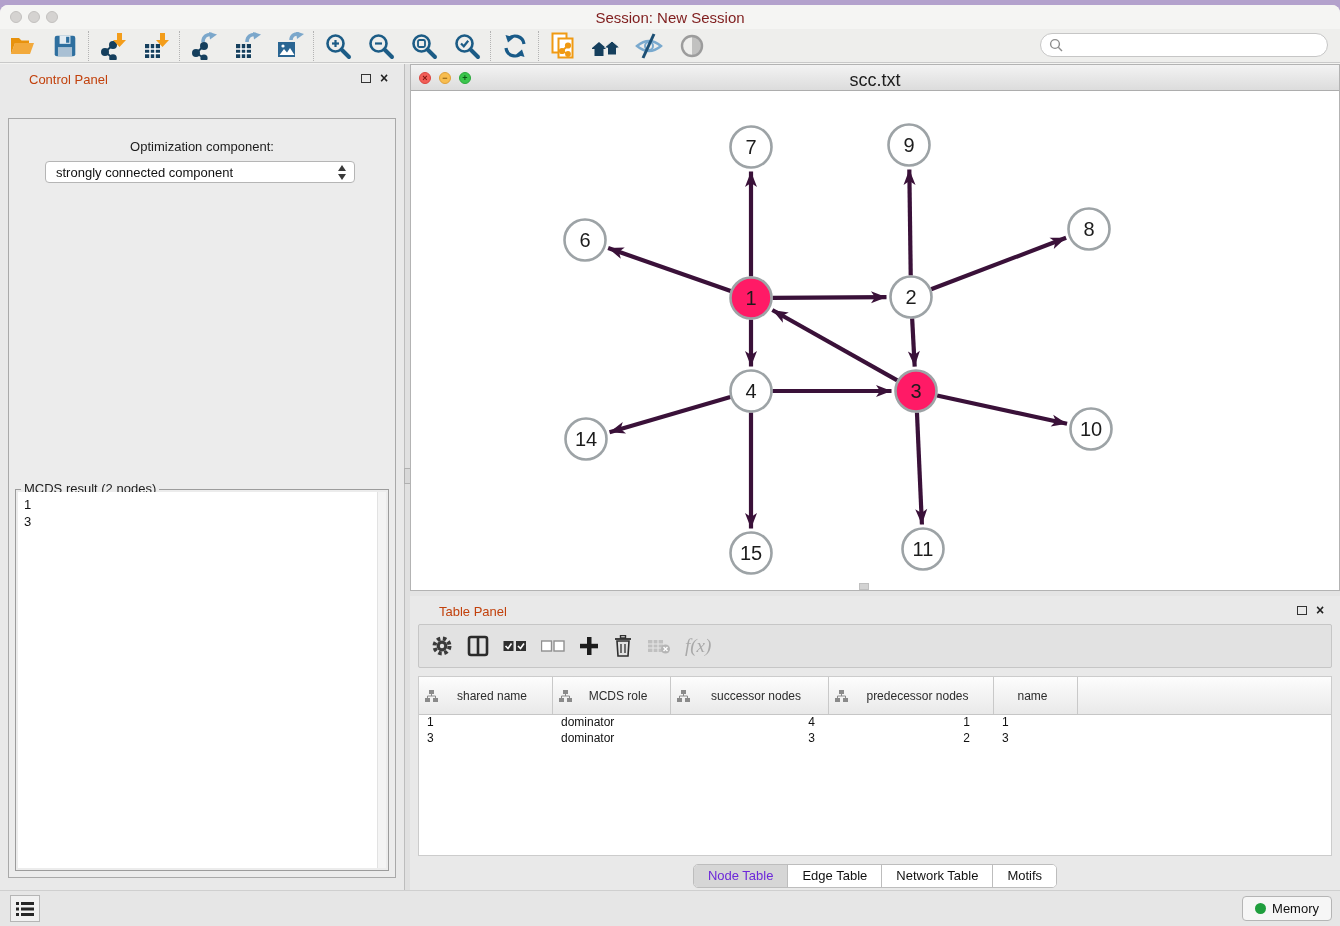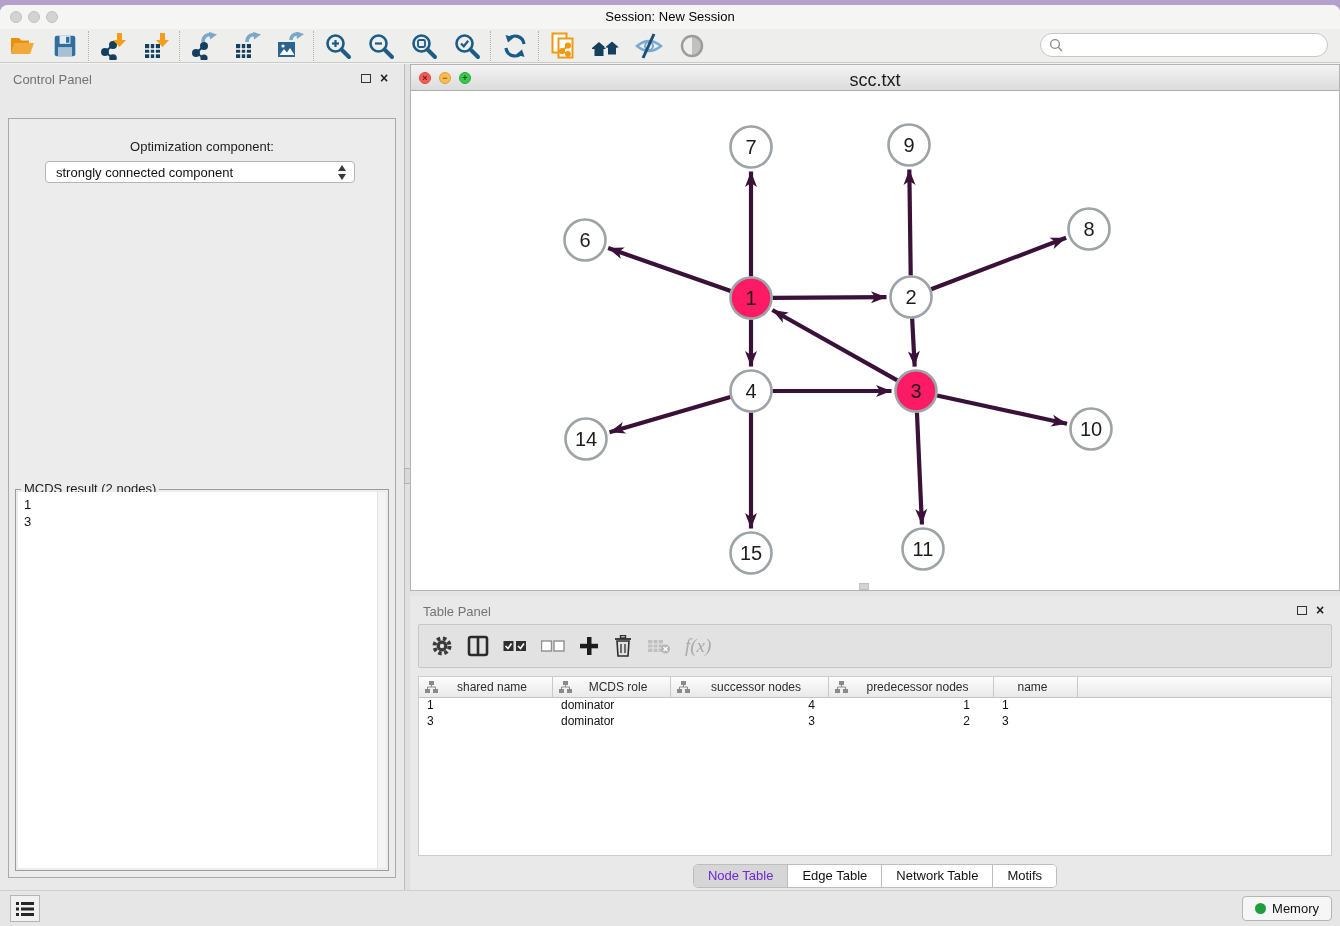--- a/index.html
+++ b/index.html
@@ -7,39 +7,39 @@
     font-family:"Liberation Sans", sans-serif; background:#b3a1cc; }
   .app { position:absolute; top:5px; left:0; width:1340px; height:921px;
     background:#f4f4f2; border-radius:8px 8px 0 0; }
 
   
   .titlebar { position:absolute; top:0; left:0; right:0; height:24px;
     border-radius:8px 8px 0 0; background:#f5f5f3; }
   .tl-dot { position:absolute; top:6px; width:12px; height:12px; border-radius:50%;
     background:#d5d3d1; border:1px solid #c3c1bf; }
   .win-title { position:absolute; top:4px; left:0; right:0; text-align:center;
-    font-size:13px; color:#000000; }
+    font-size:15px; color:#7f1d1d; }
 
   
   .toolbar { position:absolute; top:24px; left:0; right:0; height:34px;
     background:#eeeeec; border-bottom:1px solid #c9c9c9; display:flex; align-items:center; }
   .tb-slot { width:43px; height:32px; display:flex; align-items:center; justify-content:center; }
   .tb-sep { width:1px; height:30px; border-left:1px dotted #b3b3b3; margin:0 2px; }
   .searchbox { position:absolute; right:12px; top:4px; width:288px; height:24px;
     background:#fff; border:1px solid #c6c6c6; border-radius:12px; display:flex; align-items:center; }
   .searchbox svg { margin-left:8px; }
   .searchbox input { border:none; outline:none; flex:1; font-size:12px; background:transparent; padding:0 8px 0 4px; }
 
   
   .workspace { position:absolute; top:59px; left:0; right:0; height:826px; background:#e4e4e4; }
 
   
   .control-panel { position:absolute; left:0; top:0; width:404px; height:826px; background:#e9e9e9; }
   .panel-header { position:absolute; top:3px; left:0; right:0; height:24px; }
-  .panel-title { position:absolute; left:13px; top:5px; font-size:13px; color:#737373; }
+  .panel-title { position:absolute; left:29px; top:5px; font-size:13px; color:#c2410c; }
   .float-btn { position:absolute; top:7px; width:10px; height:9px; border:1.5px solid #333; background:transparent; }
   .close-btn { position:absolute; top:3px; width:14px; height:16px; font-size:14px; font-weight:bold; color:#222; text-align:center; line-height:16px; cursor:default; }
   .cp-tabs { position:absolute; left:77px; top:33px; height:21px; display:flex; }
   .cp-tab { height:21px; padding:0 13px; font-size:13px; line-height:20px; background:#fff;
     border:1px solid #b9b9b9; border-left:none; color:#111; }
   .cp-tab:first-child { border-left:1px solid #b9b9b9; }
   .cp-tab.active { background:#e0e0e0; color:#b9bcbe; border-radius:6px 6px 0 0;
     border:1px solid #c3c3c3; margin-left:2px; }
   .panel-box { position:absolute; left:8px; top:54px; width:388px; height:760px;
     border:1px solid #a9a9a9; background:#ececec; }
@@ -84,21 +84,21 @@
   .net-canvas { position:absolute; top:26px; left:0; width:928px; height:499px; background:#fff; }
   .canvas-scroll-thumb { position:absolute; left:448px; bottom:0px; width:10px; height:7px; background:#d3d3d3; border:1px solid #c0c0c0; }
 
   
   .table-panel { position:absolute; left:410px; top:532px; width:930px; height:294px; background:#e9e9e9; }
   .tp-toolbar { position:absolute; left:8px; top:28px; width:914px; height:44px;
     background:#e2e2e2; border:1px solid #c6c6c6; border-radius:2px; display:flex; align-items:center; gap:14px; padding-left:12px; }
   .tp-icon { display:flex; align-items:center; justify-content:center; height:30px; }
   .fx-label { font-family:"Liberation Serif", serif; font-style:italic; font-size:19px; color:#a9a9a9; }
   .tbl { position:absolute; left:8px; top:80px; width:914px; height:180px; background:#fff; border:1px solid #cccccc; }
-  .tbl-head { display:flex; height:21px; background:linear-gradient(#fdfdfd,#e9e9e9); border-bottom:1px solid #c6c6c6; }
+  .tbl-head { display:flex; height:38px; background:linear-gradient(#fdfdfd,#e9e9e9); border-bottom:1px solid #c6c6c6; }
   .th { display:flex; align-items:center; border-right:1px solid #c9c9c9; font-size:12px; color:#2c2c2c; position:relative; }
   .th .th-label { flex:1; text-align:center; padding-right:6px; }
   .th svg { margin-left:6px; }
   .tbl-row { display:flex; height:16px; font-size:12px; color:#111; }
   .td { overflow:hidden; white-space:nowrap; }
   .td.al { padding-left:8px; text-align:left; }
   .td.ar14 { padding-right:14px; text-align:right; }
   .td.ar24 { padding-right:24px; text-align:right; }
   .tp-tabs { position:absolute; left:0; right:0; top:268px; display:flex; justify-content:center; }
   .seg { display:flex; border:1px solid #bdbdbd; border-radius:5px; overflow:hidden; background:#fff; }

